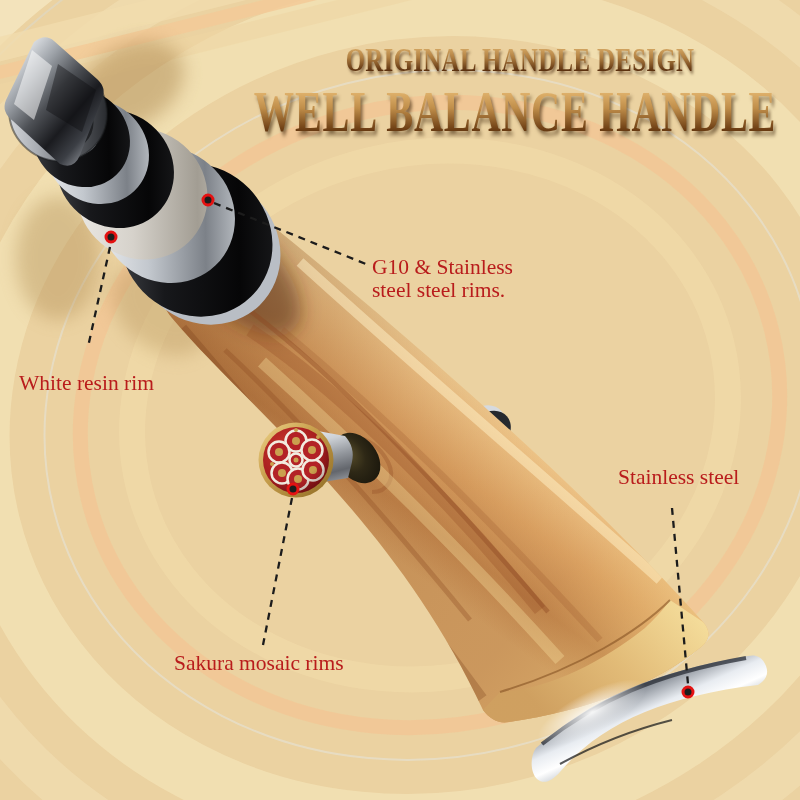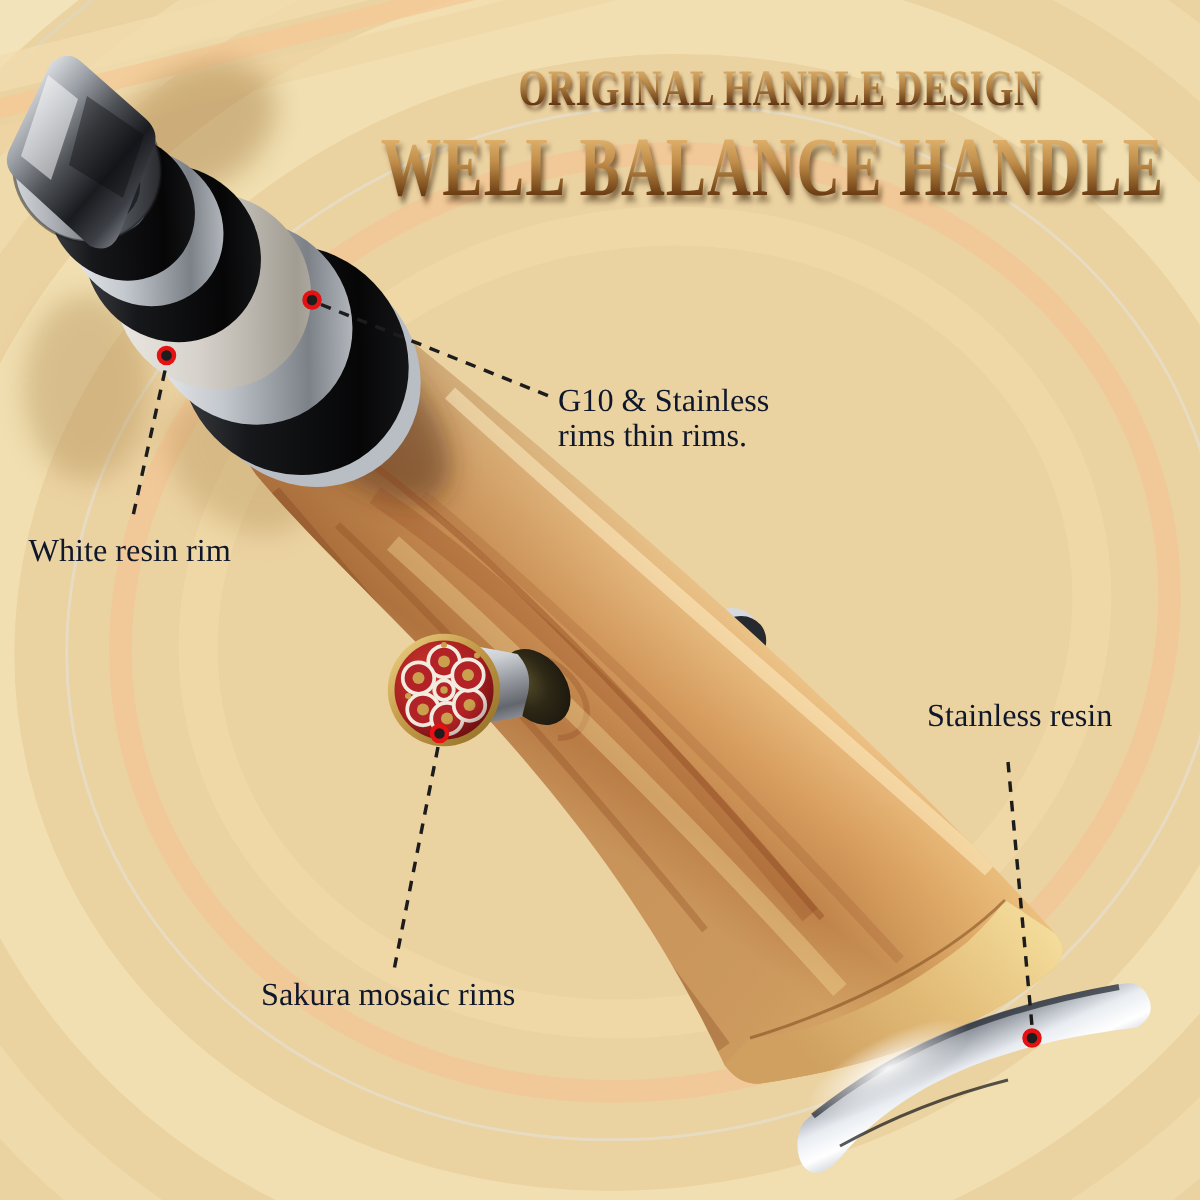--- a/index.html
+++ b/index.html
@@ -22,21 +22,21 @@
   .main-title{
     position:absolute;left:115px;top:82px;width:800px;text-align:center;
     font-size:56px;font-weight:700;letter-spacing:1px;line-height:1.1;
     background:linear-gradient(180deg,#7a4c1e 0%,#e0b26c 16%,#c08e4a 42%,#6e3f14 76%,#3a1d06 100%);
     -webkit-background-clip:text;background-clip:text;color:transparent;
     transform:scaleX(.72);transform-origin:50% 50%;
     filter:drop-shadow(3px 4px 2px rgba(50,25,0,.55));
     white-space:nowrap;
   }
   .callout{
-    position:absolute;z-index:3;font-size:21.5px;color:#0f172a;line-height:1.07;
+    position:absolute;z-index:3;font-size:21.5px;color:#b91c1c;line-height:1.07;
   }
   .marker{
     position:absolute;z-index:4;width:7px;height:7px;border:3px solid #e41212;
     background:#1d1d1d;border-radius:50%;transform:translate(-50%,-50%);
   }
 </style>
 </head>
 <body>
 
 <div class="stage">
@@ -259,26 +259,26 @@
   </g>
 </svg>
 
 <div class="header">
   <div class="kicker">ORIGINAL HANDLE DESIGN</div>
   <div class="main-title">WELL BALANCE HANDLE</div>
 </div>
 
 <div class="callout" style="left:372px;top:256px;">
   <div>G10 &amp; Stainless</div>
-  <div>rims thin rims.</div>
-</div>
-<div class="callout" style="left:19px;top:356px;">White resin rim</div>
+  <div>steel steel rims.</div>
+</div>
+<div class="callout" style="left:19px;top:372px;">White resin rim</div>
 <div class="callout" style="left:174px;top:652px;">Sakura mosaic rims</div>
 <div class="callout" style="left:618px;top:466px;">
-  <div>Stainless resin</div>
+  <div>Stainless steel</div>
 </div>
 
 <div class="marker" style="left:208px;top:200px;"></div>
 <div class="marker" style="left:111px;top:237px;"></div>
 <div class="marker" style="left:293px;top:489px;"></div>
 <div class="marker" style="left:688px;top:692px;"></div>
 
 </div>
 
 </body></html>

